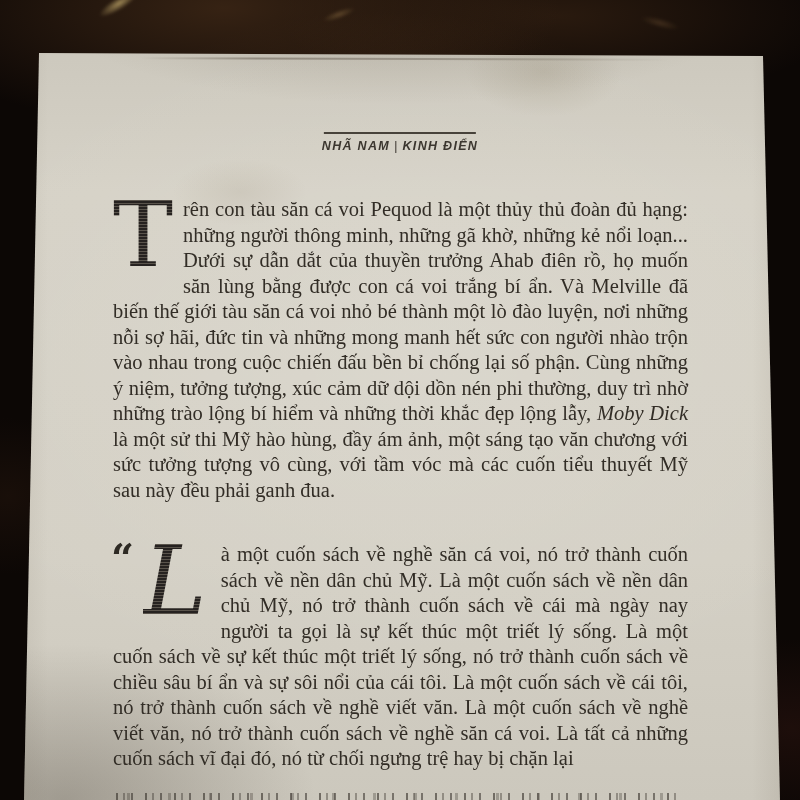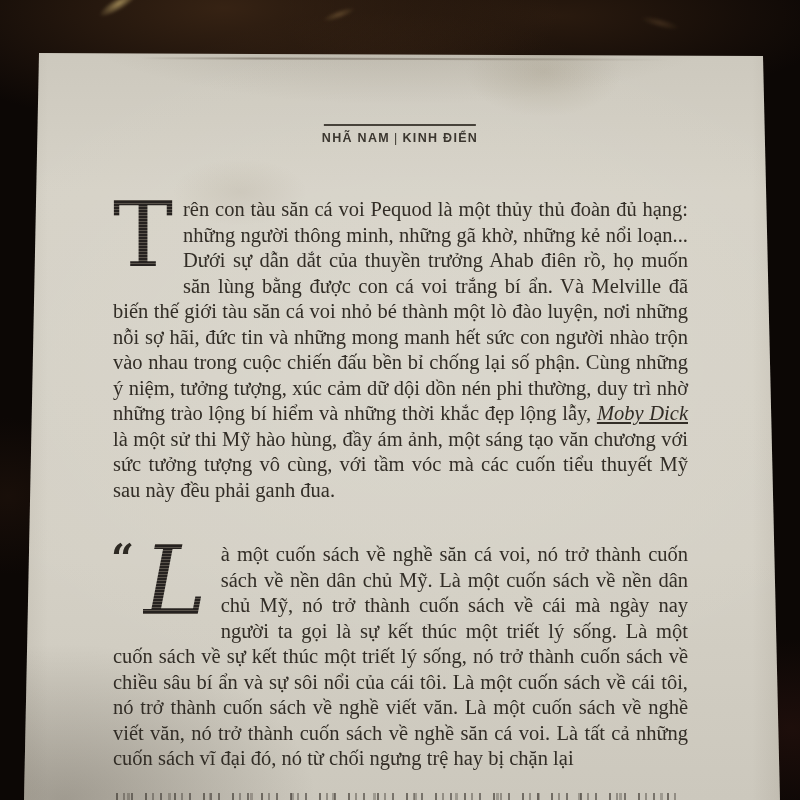--- a/index.html
+++ b/index.html
@@ -51,21 +51,21 @@
     position:absolute;left:0;top:740px;width:90px;height:60px;
     background:radial-gradient(closest-side at 10% 100%, rgba(14,9,6,.85), rgba(14,9,6,0));
   }
   .crease{
     position:absolute;left:140px;top:58px;width:530px;height:2px;border-radius:2px;
     transform:rotate(.15deg);
     background:linear-gradient(to right, transparent, rgba(70,60,48,.40) 22%,
                rgba(70,60,48,.30) 62%, transparent);
   }
   
-  .header{position:absolute;top:124px;left:50%;transform:translateX(-50%);}
+  .header{position:absolute;top:132px;left:50%;transform:translateX(-50%);font-style:italic;}
   .header-rule{height:2px;width:152px;margin:0 auto 5px;background:var(--rule);}
   .header-text{
     font-family:"Liberation Sans","DejaVu Sans",sans-serif;
     font-weight:bold;font-size:12.5px;letter-spacing:1.3px;
     color:#3b362f;white-space:nowrap;
   }
   .header-text .sep{padding:0 4px;font-weight:normal;}
   
   .textcol{
     position:absolute;left:113px;top:197px;width:575px;
@@ -85,21 +85,21 @@
   .dropcap.l{
     font-style:italic;font-size:96px;line-height:66px;
     margin-left:30px;padding-right:14px;
   }
   .quote-para{position:relative;margin-top:39px;}
   .open-quote{
     position:absolute;left:-2px;top:-4px;
     font-family:"DejaVu Serif",serif;font-weight:bold;
     font-size:40px;line-height:1;color:#2e2a24;
   }
-  .italic-title{font-style:italic;text-decoration:underline;}
+  .italic-title{font-style:italic;}
   
   .clipped-line{
     position:absolute;left:113px;top:793px;width:565px;height:7px;opacity:.85;
     background:
       repeating-linear-gradient(90deg,
         rgba(52,46,40,0) 0 3px,  rgba(52,46,40,.70) 3px 5px,
         rgba(52,46,40,0) 5px 10px, rgba(52,46,40,.45) 10px 12px,
         rgba(52,46,40,0) 12px 18px, rgba(52,46,40,.65) 18px 20px,
         rgba(52,46,40,0) 20px 29px),
       repeating-linear-gradient(90deg,

